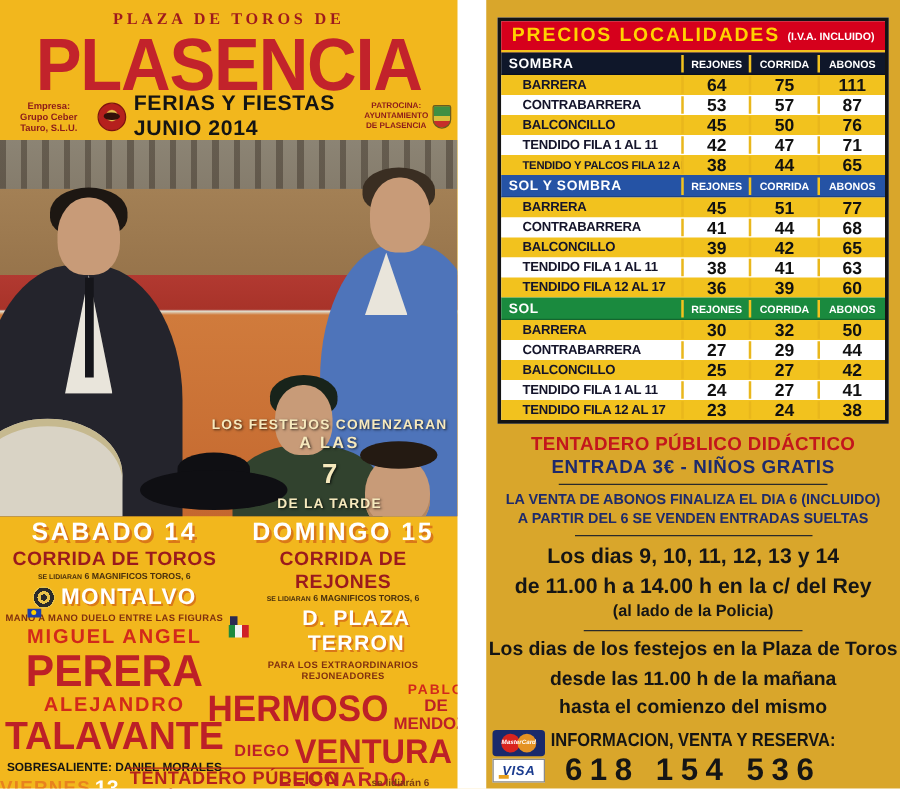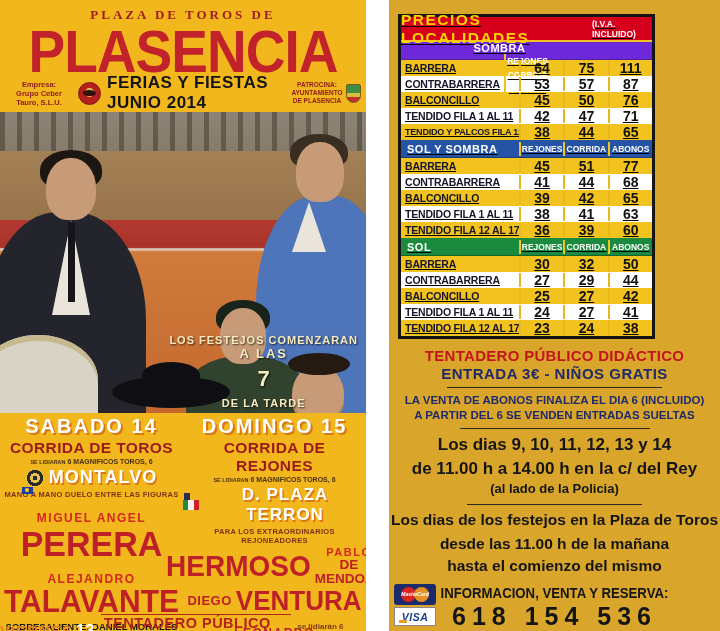--- a/index.html
+++ b/index.html
@@ -77,53 +77,53 @@
   .gana { font-size:18px; font-weight:800; letter-spacing:1px; color:#fff; text-shadow:1.5px 1.5px 0 rgba(216,116,24,.95); }
   .rings-icon { width:18px; height:18px; border-radius:50%; position:relative; flex:0 0 auto;
       background:radial-gradient(circle,#2a2a2a 0 2.5px,#e8c34a 2.5px 5px,#2a2a2a 5px 8px,#e8c34a 8px 9px,transparent 9px); }
   .euflag { position:absolute; left:-4px; bottom:-7px; width:11px; height:7px; background:#1a3faa; }
   .euflag::after { content:''; position:absolute; left:3.5px; top:1.5px; width:4px; height:4px;
       border-radius:50%; background:#ffd400; }
   .terron-flag-icon { width:16px; height:10px; flex:0 0 auto; position:relative;
       background:linear-gradient(90deg,#1e8a3e 0 33%,#f2f2f2 33% 66%,#cf2027 66%); }
   .terron-flag-icon::before { content:''; position:absolute; left:1px; top:-7px; width:6px; height:7px; background:#2b2b50; }
   .note { margin-top:2px; font-size:7.5px; font-weight:bold; letter-spacing:.3px; color:#80300f; }
-  .first { margin-top:12px; font-size:12px; font-weight:800; letter-spacing:1.5px; color:#d2291b; }
+  .first { margin-top:2px; font-size:16px; font-weight:800; letter-spacing:1.5px; color:#d2291b; }
   .big { font-weight:800; color:#bd2027; transform:scaleY(1.05); line-height:1; margin-top:1px; }
   .sz34 { font-size:34px; } .sz30 { font-size:30px; } .sz28 { font-size:28px; } .sz26 { font-size:26px; }
   .sobre { margin-top:4px; font-size:9.5px; font-weight:800; color:#141414; }
   .pair { display:flex; align-items:center; justify-content:center; gap:4px; margin-top:2px; }
   .pair .stack { display:flex; flex-direction:column; align-items:center; line-height:1; }
   .pair .stack .first { margin:0; font-size:11px; }
   .pair .stack .rest { font-size:13.5px; font-weight:800; color:#bd2027; }
   .pair .side-first { font-size:13px; font-weight:800; color:#bd2027; letter-spacing:.5px; }
 
   .strip { position:absolute; left:0; top:616px; width:366px; height:29px; display:flex;
            align-items:center; justify-content:center; gap:6px; }
   .strip .vday { font-size:15px; font-weight:800; letter-spacing:1px; color:#e8821e; }
   .strip .vnum { font-size:17px; font-weight:800; color:#fff; margin-left:-3px; }
   .strip .vevent { font-size:14.5px; font-weight:800; letter-spacing:.5px; color:#b5211c;
            border-top:1.5px solid #b5211c; border-bottom:1.5px solid #b5211c; padding:0 3px; }
   .strip .vnote { font-size:8px; font-weight:800; color:#7c3c10; }
 
   
   .panel { position:absolute; left:389px; top:0; width:331px; height:631px; background:#d9a62b; }
-  .ptable { position:absolute; left:9px; top:14px; width:257px; border:3px solid #141414; background:#fff;text-decoration:underline; }
+  .ptable { position:absolute; left:9px; top:14px; width:313px; border:3px solid #141414; background:#fff; }
   .ptitle { height:25px; background:#d6001c; display:flex; align-items:center; justify-content:center;
             gap:6px; border-bottom:2px solid #f2c21e; }
   .ptitle .t1 { color:#ffd300; font-size:15.5px; font-weight:800; letter-spacing:1.5px; }
   .ptitle .t2 { color:#fff; font-size:8.5px; font-weight:bold; }
   .sec-head { display:flex; height:18px; align-items:center; border-bottom:1px solid rgba(0,0,0,.25); }
   .sec-name { width:47%; padding-left:6px; color:#fff; font-size:11px; font-weight:800; letter-spacing:.5px; }
   .sec-col { width:17.66%; text-align:center; color:#fff; font-size:8.5px; font-weight:800;
              border-left:2px solid #f2c21e; line-height:14px; }
   .p-row { display:flex; height:16px; align-items:center; }
   .p-row.odd { background:#f2c21e; }
   .p-row.even { background:#ffffff; }
-  .p-label { width:47%; padding-left:4px; font-size:10.5px; font-weight:800; letter-spacing:-.2px;
+  .p-label { width:47%; padding-left:17px; font-size:10.5px; font-weight:800; letter-spacing:-.2px;
              color:#14142a; white-space:nowrap; overflow:hidden; }
   .p-label.long { font-size:9px; }
   .p-num { width:17.66%; text-align:center; font-size:14px; font-weight:800; color:#111;
            border-left:2px solid #e9b71c; line-height:14px; }
 
   .info { position:absolute; left:0; top:347px; width:100%; display:flex; flex-direction:column;
           align-items:center; text-align:center; }
   .i-tenta { font-size:15px; font-weight:800; color:#c3161c; letter-spacing:.3px; }
   .i-entrada { margin-top:1px; font-size:15px; font-weight:800; color:#1e2a6b; letter-spacing:.5px; }
   .divider { margin-top:5px; width:215px; border-top:1.5px solid #2a2a2a; }
@@ -268,21 +268,21 @@
     </div>
   </div>
 
   <div class="panel">
     <div class="ptable">
       <div class="ptitle">
         <span class="t1">PRECIOS LOCALIDADES</span>
         <span class="t2">(I.V.A. INCLUIDO)</span>
       </div>
       <div>
-          <div class="sec-head" style="background: #6d28d9; flex-direction: column;">
+          <div class="sec-head" style="background: #0f172a;">
             <div class="sec-name">SOMBRA</div>
             <div class="sec-col">REJONES</div>
             <div class="sec-col">CORRIDA</div>
             <div class="sec-col">ABONOS</div>
           </div>
           <div class="p-row odd">
             <div class="p-label">BARRERA</div>
             <div class="p-num">64</div>
             <div class="p-num">75</div>
             <div class="p-num">111</div>

